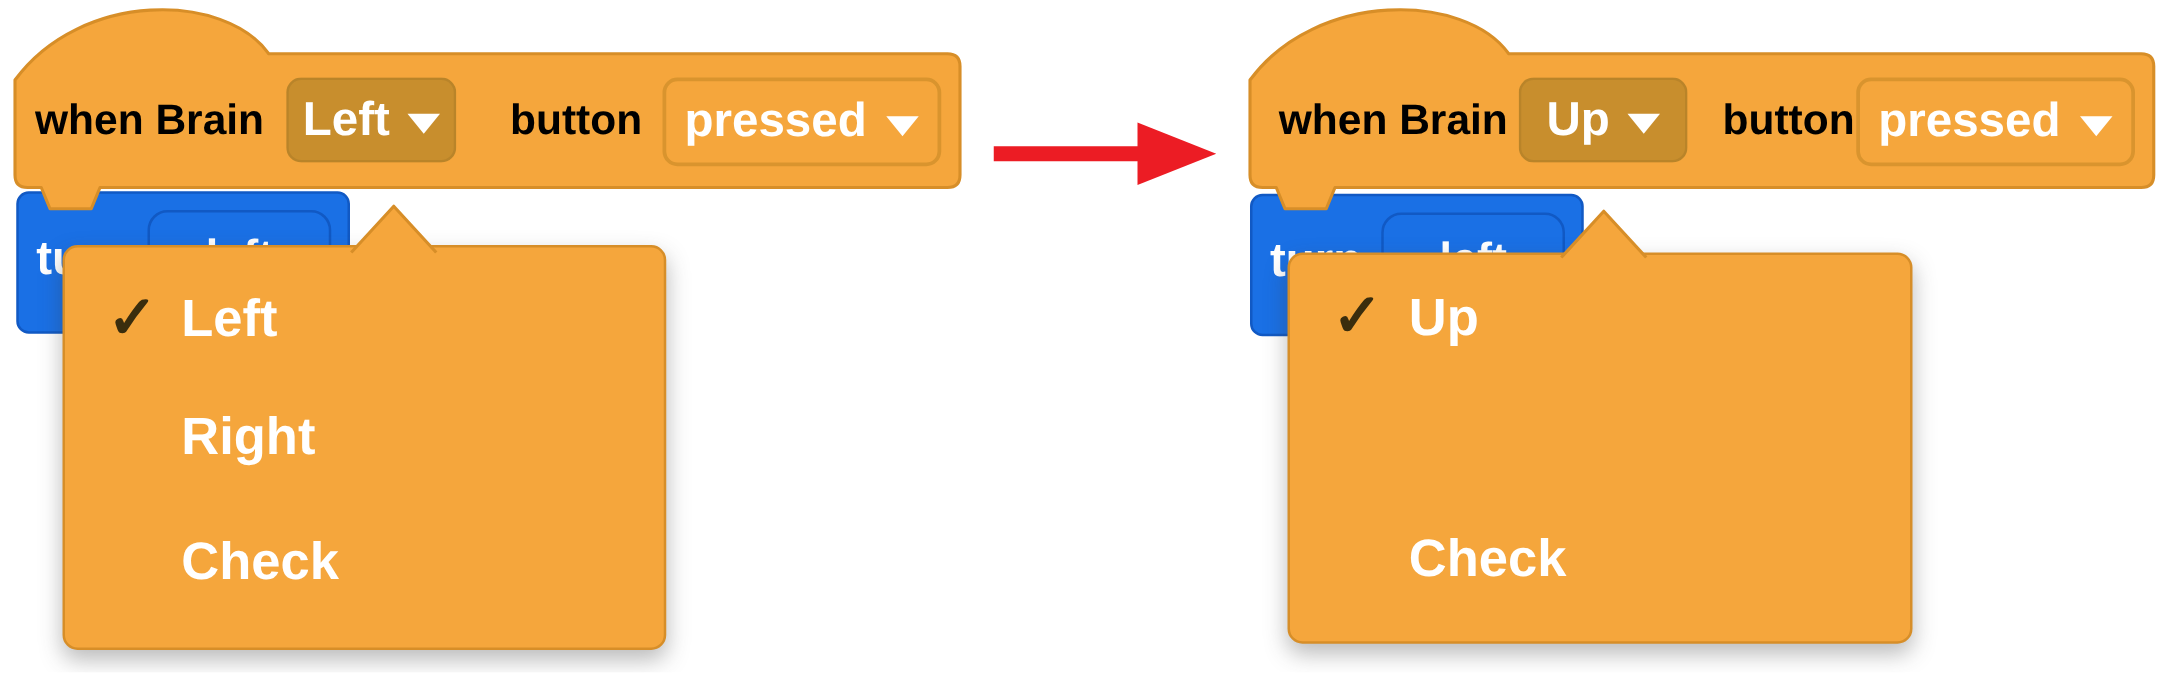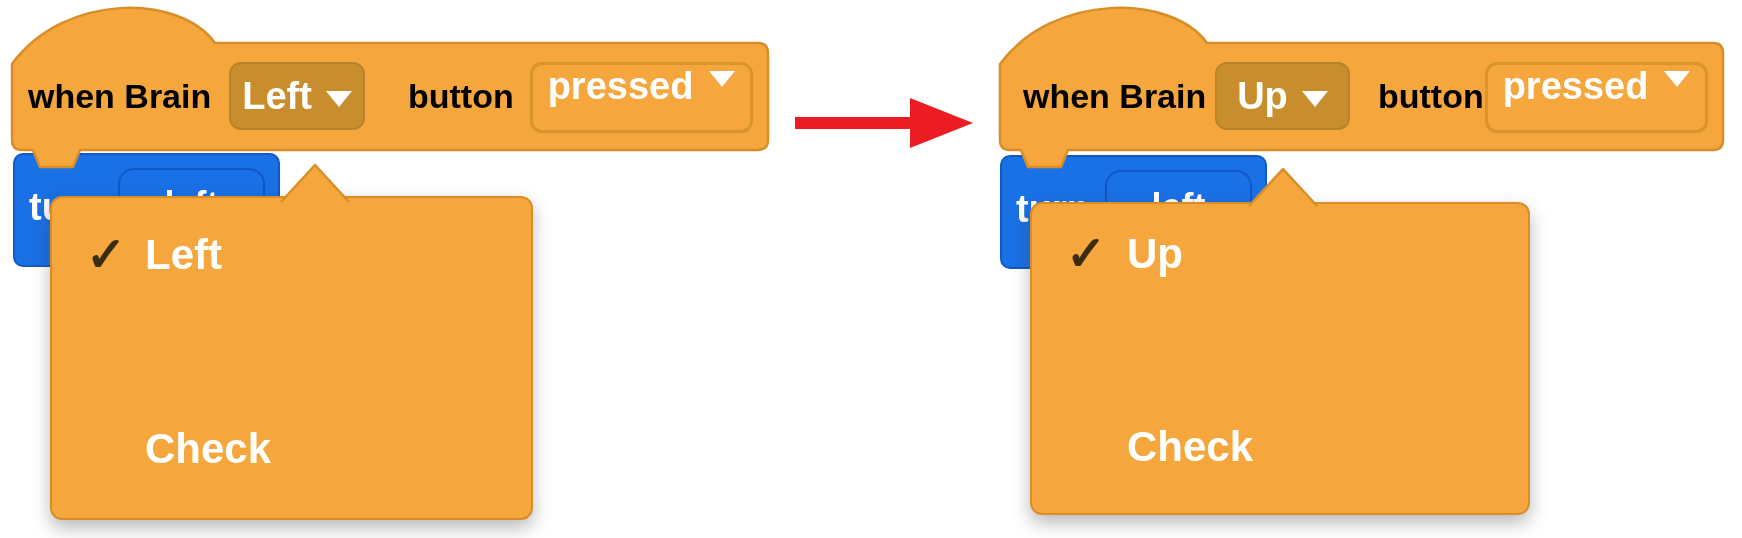--- a/index.html
+++ b/index.html
@@ -13,21 +13,21 @@
     position:absolute;z-index:22;color:#000000;font-size:34px;font-weight:700;
     line-height:44px;white-space:nowrap;
   }
   .dd-dark{
     position:absolute;z-index:22;background:#C88E2D;border:2px solid rgba(0,0,0,0.07);
     border-radius:12px;display:flex;align-items:center;justify-content:center;gap:14px;
     color:#fff;font-size:38px;font-weight:700;cursor:pointer;
   }
   .dd-outline{
     position:absolute;z-index:22;background:transparent;border:3px solid #D9942E;
-    border-radius:12px;display:flex;align-items:flex-start;justify-content:center;gap:16px;
+    border-radius:12px;display:flex;align-items:center;justify-content:center;gap:16px;
     color:#fff;font-size:38px;font-weight:700;cursor:pointer;
   }
   .tri{
     width:0;height:0;border-left:13px solid transparent;border-right:13px solid transparent;
     border-top:16px solid #ffffff;display:inline-block;margin-top:6px;
   }
   .blue-block{
     position:absolute;z-index:10;background:#1A70E5;border:2.5px solid #1159C4;
     border-radius:10px;
   }
@@ -89,20 +89,24 @@
   <div class="dd-outline" style="left:530px;top:62px;width:223px;height:71px;">
     <span>pressed</span>
     <span class="tri"></span>
   </div>
 
   <div class="menu ml" style="left:50px;top:196px;width:483px;height:324px;">
     <div class="menu-item" style="top:25px;">
       <span class="check">✓</span>
       <span class="mi-label">Left</span>
     </div>
+    <div class="menu-item" style="top:119px;">
+      <span class="check"></span>
+      <span class="mi-label">Right</span>
+    </div>
     <div class="menu-item" style="top:219px;">
       <span class="check"></span>
       <span class="mi-label">Check</span>
     </div>
   </div>
   <svg class="caret" style="left:278px;top:161px;" width="74" height="42" viewBox="0 0 74 42">
     <path d="M 3 41 L 37 4 L 71 41" fill="#F5A63C" stroke="#D78E28" stroke-width="2.5" stroke-linejoin="round"></path>
   </svg>
 
   <svg class="arrow" style="left:790px;top:96px;" width="190" height="54" viewBox="0 0 190 54">

